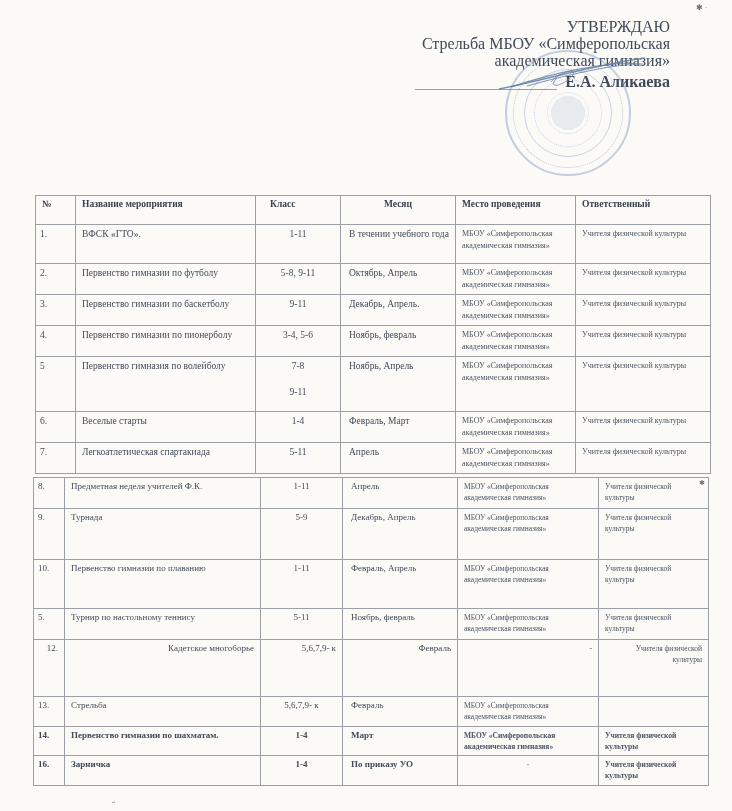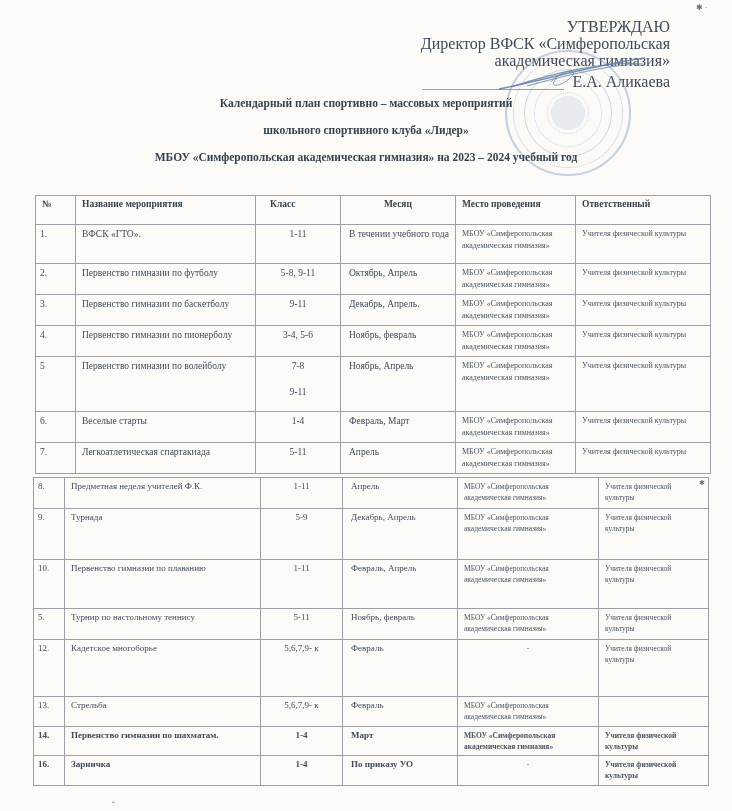--- a/index.html
+++ b/index.html
@@ -7,21 +7,21 @@
     position:relative; width:732px; height:811px;
     background:#fbfaf7; overflow:hidden;
     font-family:"Liberation Serif", serif;
     color:#414b59;
   }
   
   .approval {
     position:absolute; top:18px; right:62px;
     text-align:right; font-size:16px; line-height:17px; color:#3f4a59;
   }
-  .sig-row { display:flex; align-items:flex-end; justify-content:flex-end; margin-top:4px; }
+  .sig-row { display:flex; align-items:flex-end; justify-content:center; margin-top:4px;font-weight:bold; }
   .sig-line { display:inline-block; width:142px; border-bottom:1px solid rgba(74,86,104,.55); height:12px; }
   .sig-name { margin-left:8px; }
   
   .stamp {
     position:absolute; left:505px; top:50px; width:122px; height:122px;
     border:2px solid rgba(116,146,190,.42); border-radius:50%;
     pointer-events:none;
   }
   .stamp::before { content:""; position:absolute; inset:6px; border:1.5px dotted rgba(116,146,190,.50); border-radius:50%; }
   .stamp::after  { content:""; position:absolute; inset:17px; border:1px solid rgba(116,146,190,.38); border-radius:50%; }
@@ -53,57 +53,52 @@
   td.dash { text-align:center; }
   
   #table1 tbody tr:nth-child(1) td { height:32px; }
   #table1 tbody tr:nth-child(n+2) td { height:18px; }
   #table1 tbody tr:nth-child(5) td { height:48px; }
   
   #table2 tbody tr:nth-child(1) td { height:24px; }
   #table2 tbody tr:nth-child(2) td { height:44px; }
   #table2 tbody tr:nth-child(3) td { height:42px; }
   #table2 tbody tr:nth-child(4) td { height:24px; }
-  #table2 tbody tr:nth-child(5) td { height:50px; }
+  #table2 tbody tr:nth-child(5) td { height:50px;text-align:right; }
   #table2 tbody tr:nth-child(6) td { height:22px; }
   #table2 tbody tr:nth-child(n+7) td { height:16px;font-weight:bold; }
   
   .artifact { position:absolute; font-size:8px; color:#6b7078; }
 </style>
 </head>
 <body>
 
 <div class="page">
 
   <div class="approval">
     <div>УТВЕРЖДАЮ</div>
-    <div>Директор ВФСК «Симферопольская</div>
+    <div>Стрельба МБОУ «Симферопольская</div>
     <div>академическая гимназия»</div>
     <div class="sig-row">
       <span class="sig-line"></span>
       <span class="sig-name">Е.А. Аликаева</span>
     </div>
   </div>
 
   <div class="stamp">
     <div class="inner"></div>
     <div class="core"></div>
   </div>
 
   <svg class="signature" width="170" height="45" viewBox="0 0 170 45">
     <path d="M6 37 C 48 29, 100 13, 152 6" fill="none" stroke="#5f7ca3" stroke-width="1.3" opacity="0.85"></path>
     <path d="M18 35 C 60 21, 112 9, 150 12 C 120 12, 70 24, 34 34" fill="none" stroke="#5f7ca3" stroke-width="1.1" opacity="0.8"></path>
     <path d="M58 30 c 10 -12, 32 -15, 18 -3 c -9 8, -22 9, -12 -1" fill="none" stroke="#5f7ca3" stroke-width="1" opacity="0.75"></path>
   </svg>
 
-  <div class="titles">
-    <div>Календарный план спортивно – массовых мероприятий</div>
-    <div>школьного спортивного клуба «Лидер»</div>
-    <div>МБОУ «Симферопольская академическая гимназия» на 2023 – 2024 учебный год</div>
-  </div>
 
   <table id="table1">
     <colgroup>
       <col style="width:40px">
         <col style="width:180px">
         <col style="width:85px">
       <col style="width:115px">
         <col style="width:120px">
         <col style="width:135px">
     </colgroup>
@@ -145,21 +140,21 @@
         <tr>
           <td class="c0">4.</td>
           <td class="c1">Первенство гимназии по пионерболу</td>
           <td class="c2">3-4, 5-6</td>
           <td class="c3">Ноябрь, февраль</td>
           <td class="c4">МБОУ «Симферопольская академическая гимназия»</td>
           <td class="c5">Учителя физической культуры</td>
         </tr>
         <tr>
           <td class="c0">5</td>
-          <td class="c1">Первенство гимназии по волейболу</td>
+          <td class="c1">Первенство гимназия по волейболу</td>
           <td class="c2">7-8
 
 9-11</td>
           <td class="c3">Ноябрь, Апрель</td>
           <td class="c4">МБОУ «Симферопольская академическая гимназия»</td>
           <td class="c5">Учителя физической культуры</td>
         </tr>
         <tr>
           <td class="c0">6.</td>
           <td class="c1">Веселые старты</td>

